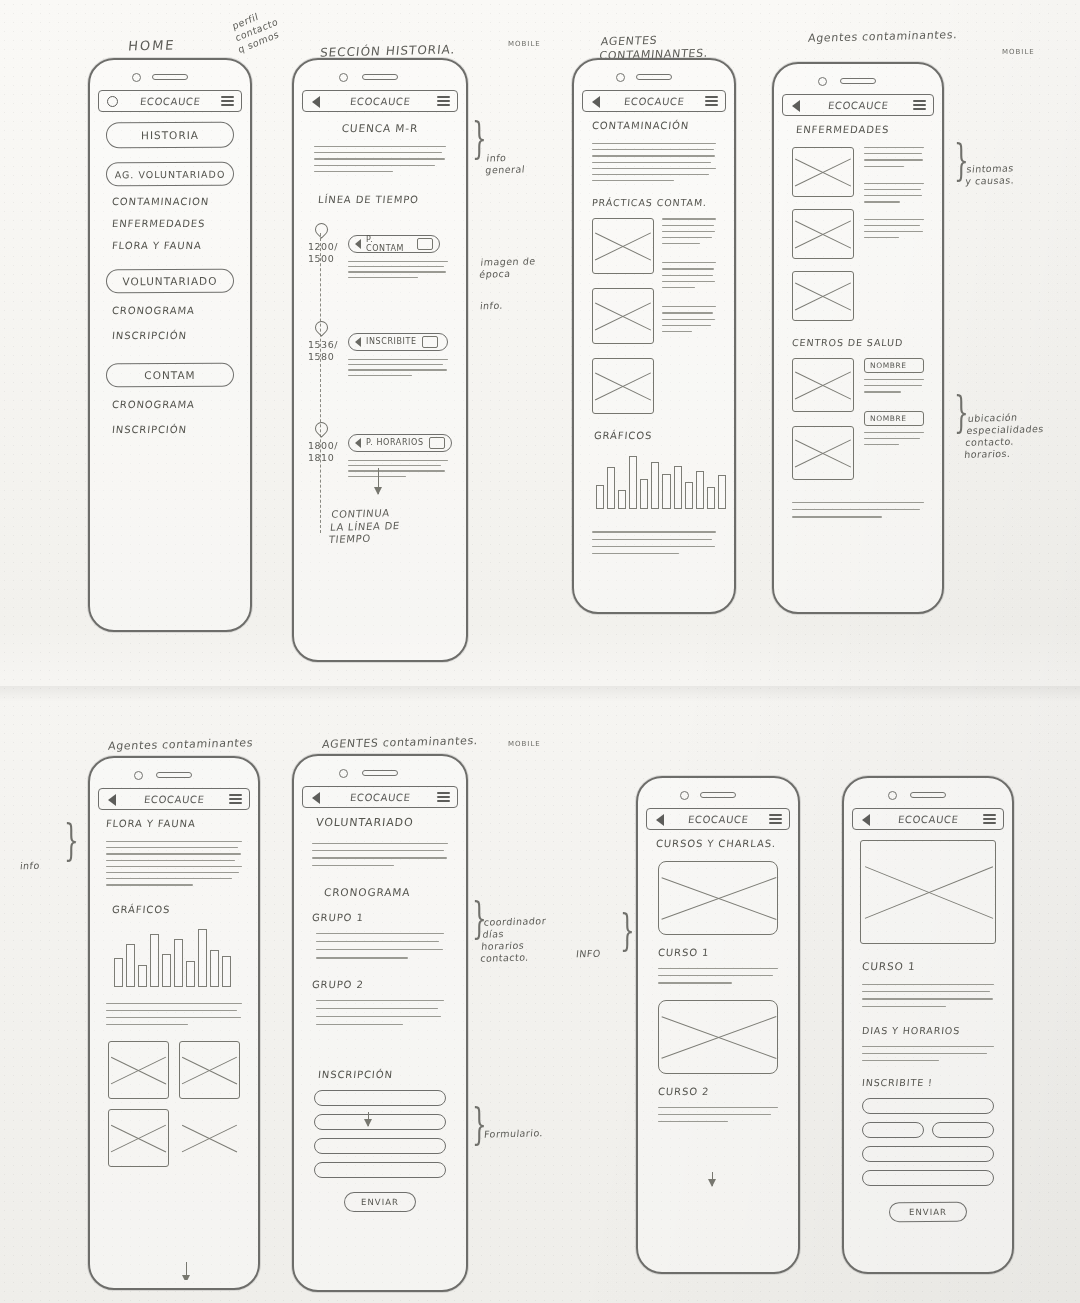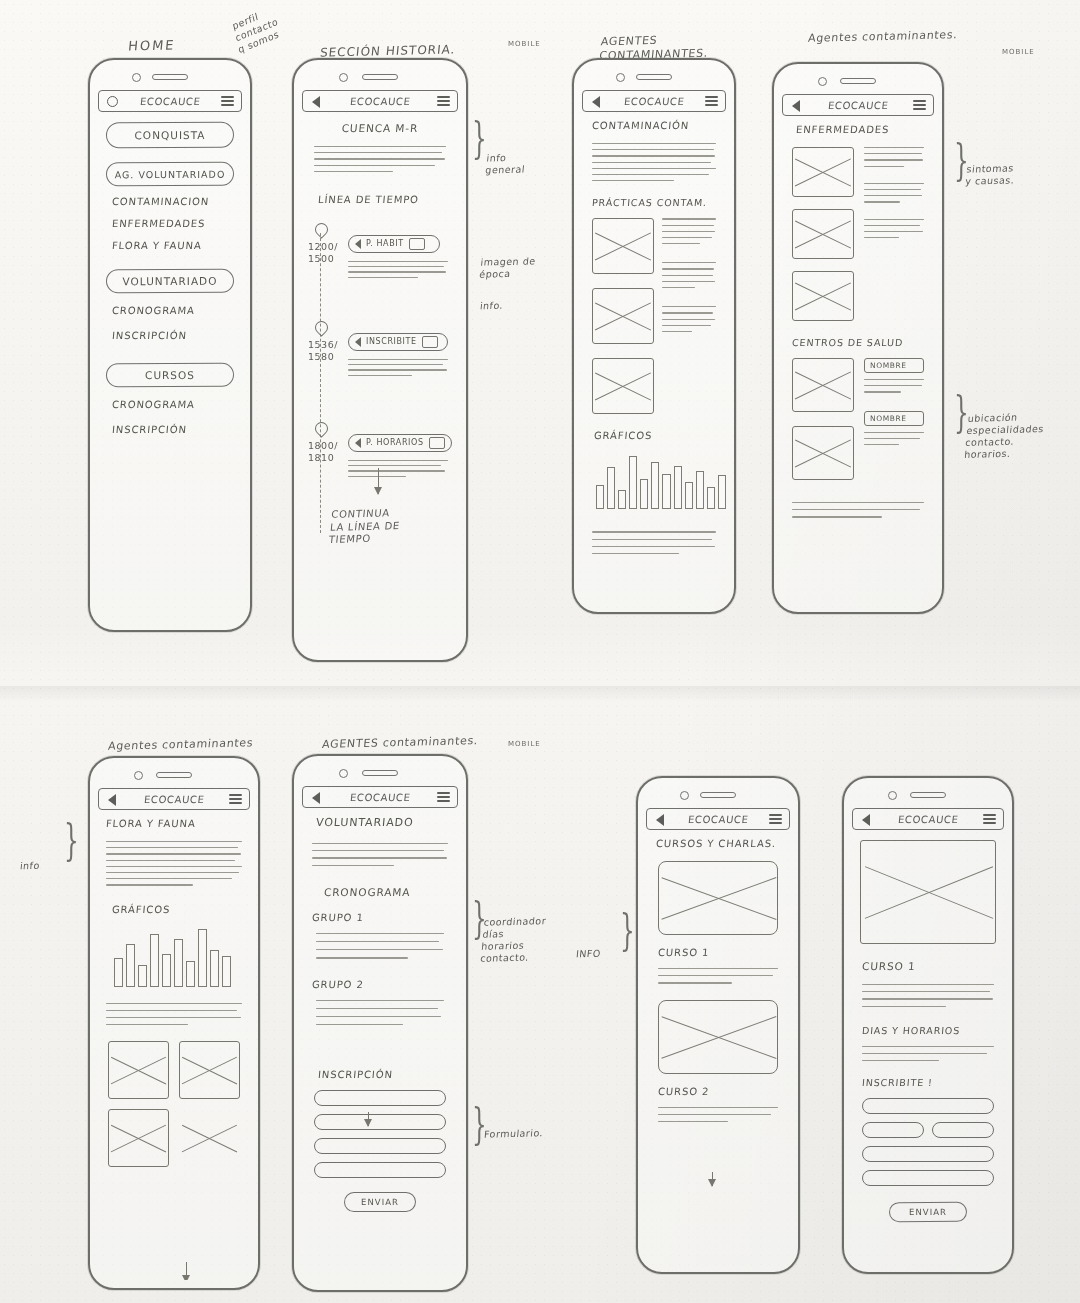--- a/index.html
+++ b/index.html
@@ -166,33 +166,33 @@
   <div class="topbar">
     <span class="ic circle"></span>
     <span class="brand">ECOCAUCE</span>
     <span class="ic burger">
         <i></i>
         <i></i>
         <i></i>
       </span>
   </div>
   <div class="screen">
-    <div class="sk-btn" style="margin:6px 8px 0;height:26px;">CONQUISTA</div>
+    <div class="sk-btn" style="margin:6px 8px 0;height:26px;">HISTORIA</div>
     <div class="sk-btn" style="margin:14px 8px 0;height:24px;font-size:9.5px;">AG. VOLUNTARIADO</div>
     <div style="margin:10px 14px 0;display:flex;flex-direction:column;gap:11px;">
       <div class="sk-label">CONTAMINACION</div>
       <div class="sk-label">ENFERMEDADES</div>
       <div class="sk-label">FLORA Y FAUNA</div>
     </div>
     <div class="sk-btn" style="margin:18px 8px 0;height:24px;">VOLUNTARIADO</div>
     <div style="margin:12px 14px 0;display:flex;flex-direction:column;gap:14px;">
       <div class="sk-label">CRONOGRAMA</div>
       <div class="sk-label">INSCRIPCIÓN</div>
     </div>
-    <div class="sk-btn" style="margin:22px 8px 0;height:24px;">CURSOS</div>
+    <div class="sk-btn" style="margin:22px 8px 0;height:24px;">CONTAM</div>
     <div style="margin:12px 14px 0;display:flex;flex-direction:column;gap:14px;">
       <div class="sk-label">CRONOGRAMA</div>
       <div class="sk-label">INSCRIPCIÓN</div>
     </div>
   </div>
 </div>
 
 <div class="handwrite" style="left:320px;top:44px;font-size:12px;letter-spacing:1px;">SECCIÓN HISTORIA.</div>
 <div class="tag-mobile" style="left:508px;top:40px;">MOBILE</div>
 
@@ -220,21 +220,21 @@
     <div class="sk-label" style="margin:22px 0 0 16px;font-size:10px;">LÍNEA DE TIEMPO</div>
 
     <div style="position:relative;margin-top:12px;height:330px;">
       <div class="tl-dash" style="left:18px;top:16px;height:300px;"></div>
 
       <div class="pin" style="left:13px;top:6px;"></div>
       <div class="handwrite small" style="left:6px;top:24px;transform:none;white-space:pre-line;">1200/
 1500</div>
       <div class="tl-pill" style="position:absolute;left:46px;top:18px;width:92px;">
         <span class="ar"></span>
-        <span>P. HABIT</span>
+        <span>P. CONTAM</span>
         <span class="mini"></span>
       </div>
       <div class="lines" style="position:absolute;left:46px;top:44px;width:100px;gap:4px;">
         <i style="width:100%"></i>
           <i style="width:96%"></i>
           <i style="width:98%"></i>
           <i style="width:70%"></i>
       </div>
 
       <div class="pin" style="left:13px;top:104px;"></div>

